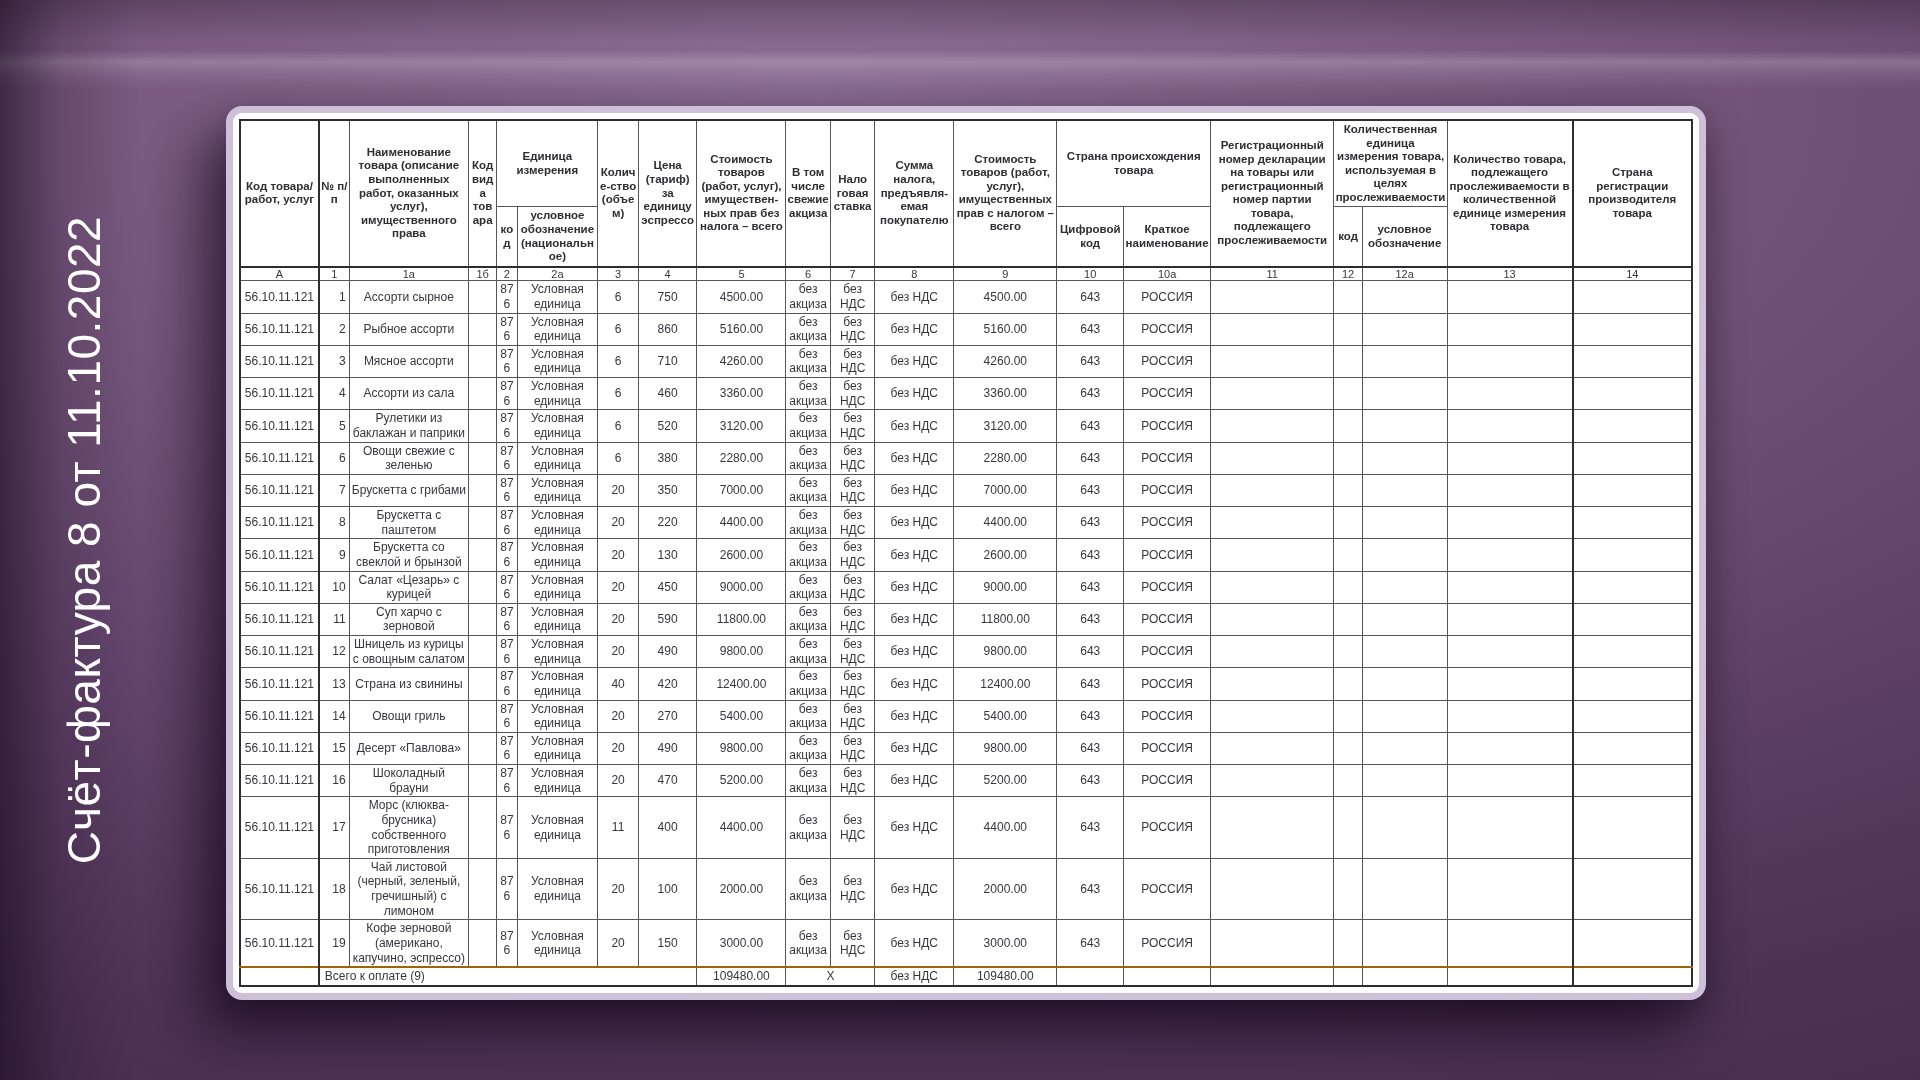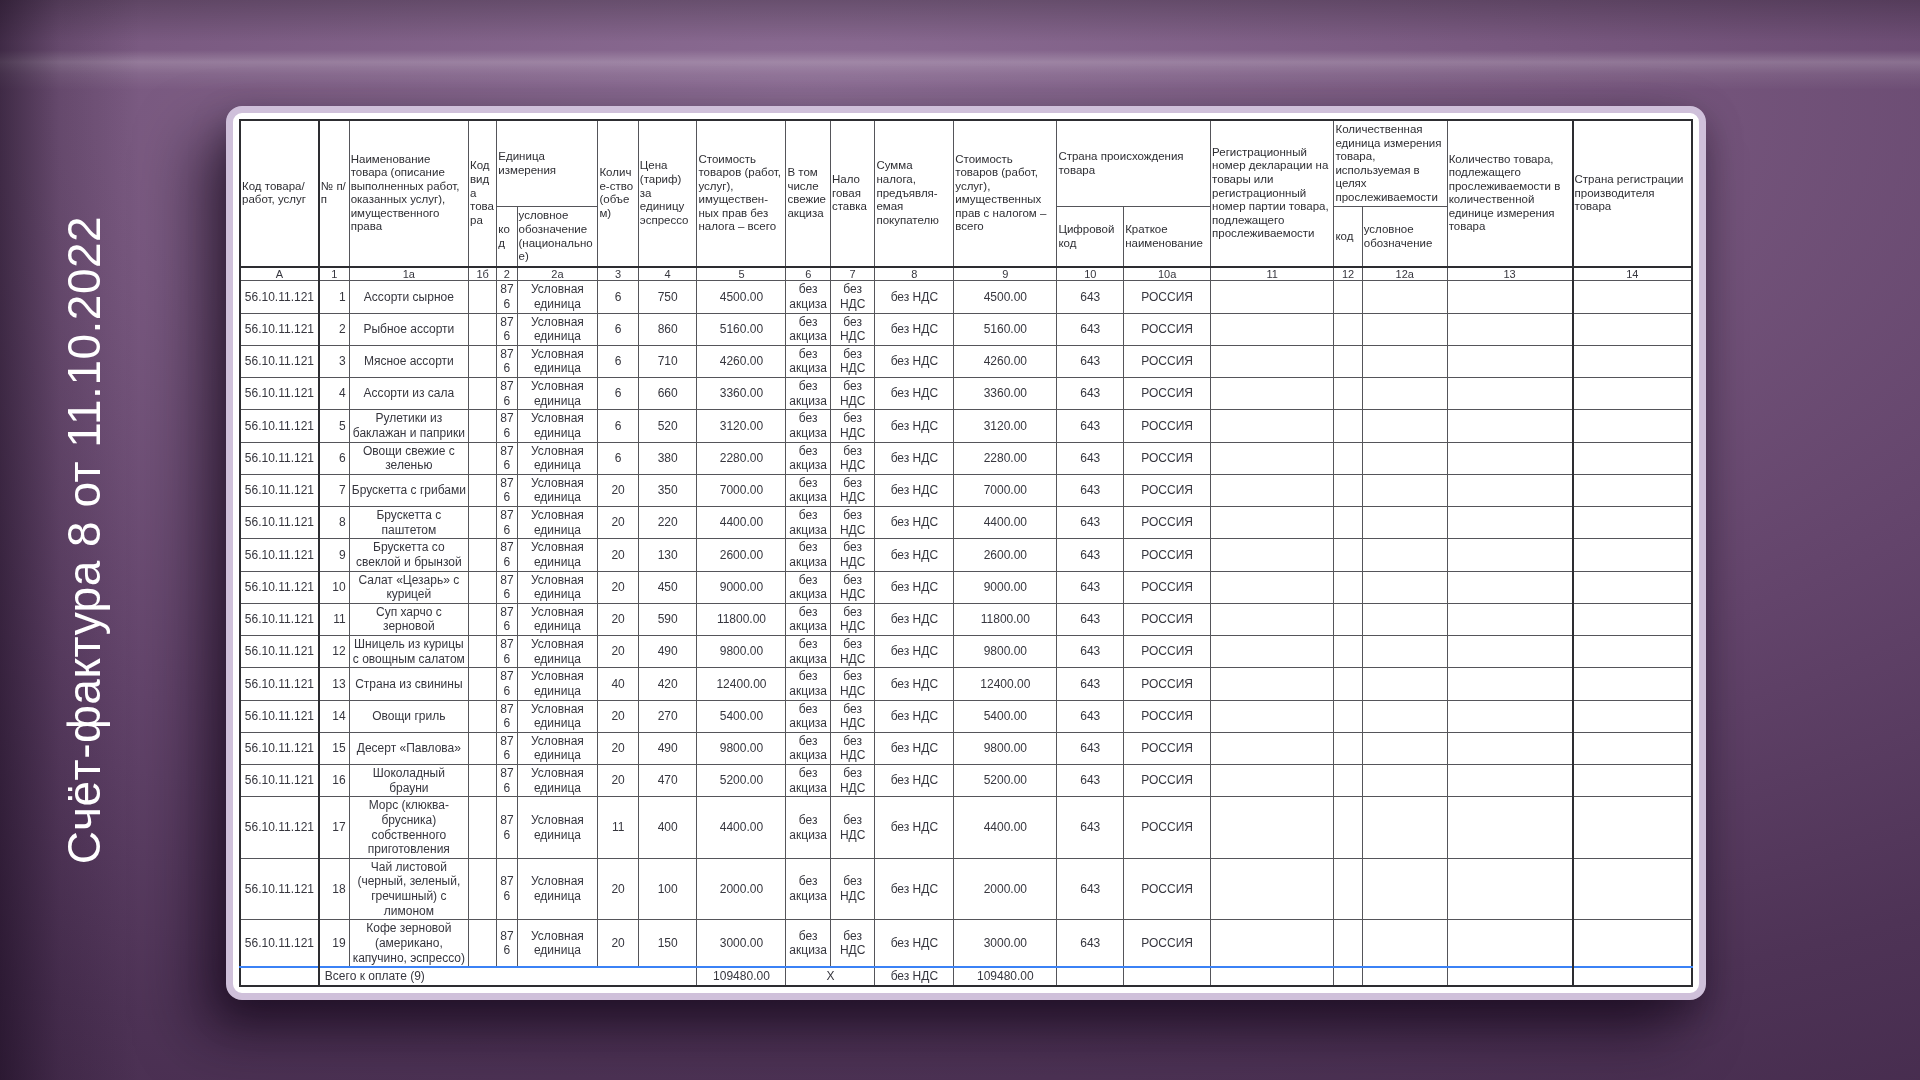--- a/index.html
+++ b/index.html
@@ -17,26 +17,26 @@
     transform:translate(-50%,-50%) rotate(-90deg);
     white-space:nowrap;color:#ffffff;font-size:46px;font-weight:400;letter-spacing:.5px;
   }
   .card{
     position:absolute;left:226px;top:106px;width:1480px;box-sizing:border-box;
     background:#ffffff;border:7px solid #cfc0da;border-radius:16px;padding:6px;
     box-shadow:-28px 32px 60px rgba(12,2,18,.55), 0 14px 34px rgba(12,2,18,.35);
   }
   table.inv{width:100%;border-collapse:collapse;table-layout:fixed;border:2px solid #2d2d31;color:#36363e;}
   .inv th,.inv td{border:1px solid #55555a;overflow:hidden;overflow-wrap:break-word;}
-  .inv th{font-size:11.5px;font-weight:normal;line-height:1.18;padding:2px 1px;text-align:left;vertical-align:middle;color:#2e2e33;}
+  .inv th{font-size:11.5px;font-weight:bold;line-height:1.18;padding:2px 1px;text-align:center;vertical-align:middle;color:#2e2e33;}
   .inv td{font-size:12px;line-height:1.22;padding:1px 2px;text-align:center;vertical-align:middle;}
   tr.idx td{font-size:11px;line-height:1.15;padding:0;border-top:2px solid #2d2d31;}
   tr.data-row td.num{text-align:right;padding-right:3px;}
   .bl2{border-left:2px solid #2d2d31 !important;}
-  tr.total-row td{border-top:2px solid #3b82f6;font-size:12px;height:17px;padding:0 2px;}
+  tr.total-row td{border-top:2px solid #a16207;font-size:12px;height:17px;padding:0 2px;}
   tr.total-row td.total-label{text-align:left;padding-left:5px;}
 </style>
 </head>
 <body>
 
 <div class="side-title">Счёт-фактура 8 от 11.10.2022</div>
 
 <div class="card">
   <table class="inv">
     <colgroup>
@@ -180,21 +180,21 @@
     <td class="bl2"></td>
   </tr>
         <tr class="data-row">
     <td>56.10.11.121</td>
     <td class="num bl2">4</td>
     <td>Ассорти из сала</td>
     <td></td>
     <td>876</td>
     <td>Условная единица</td>
     <td>6</td>
-    <td>660</td>
+    <td>460</td>
     <td>3360.00</td>
     <td>без акциза</td>
     <td>без НДС</td>
     <td>без НДС</td>
     <td>3360.00</td>
     <td>643</td>
     <td>РОССИЯ</td>
     <td></td>
     <td></td>
     <td></td>

